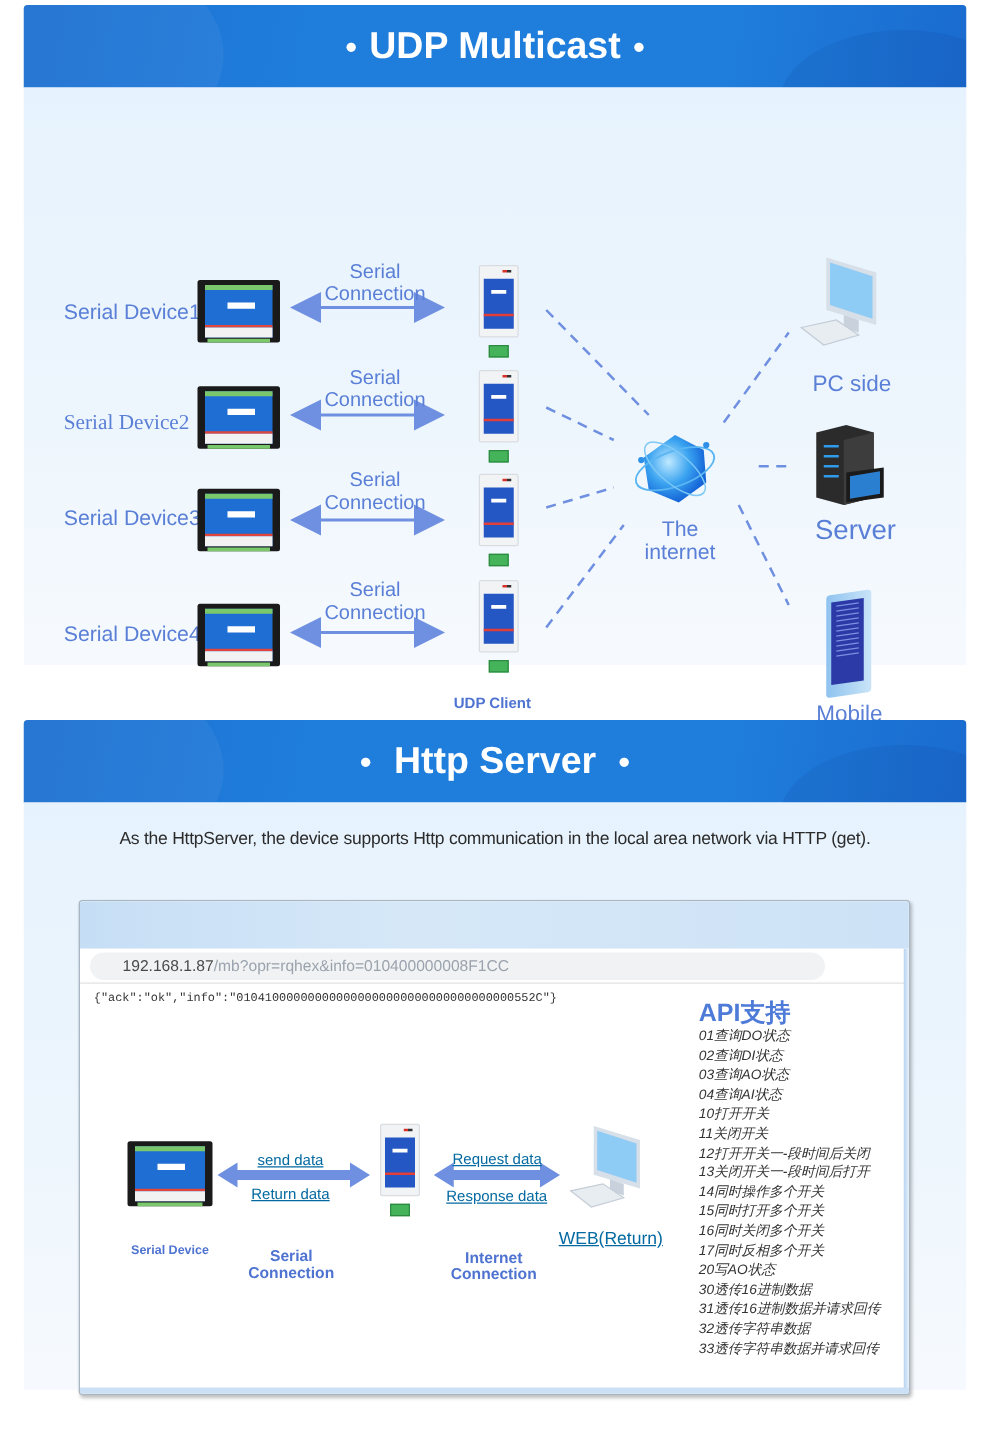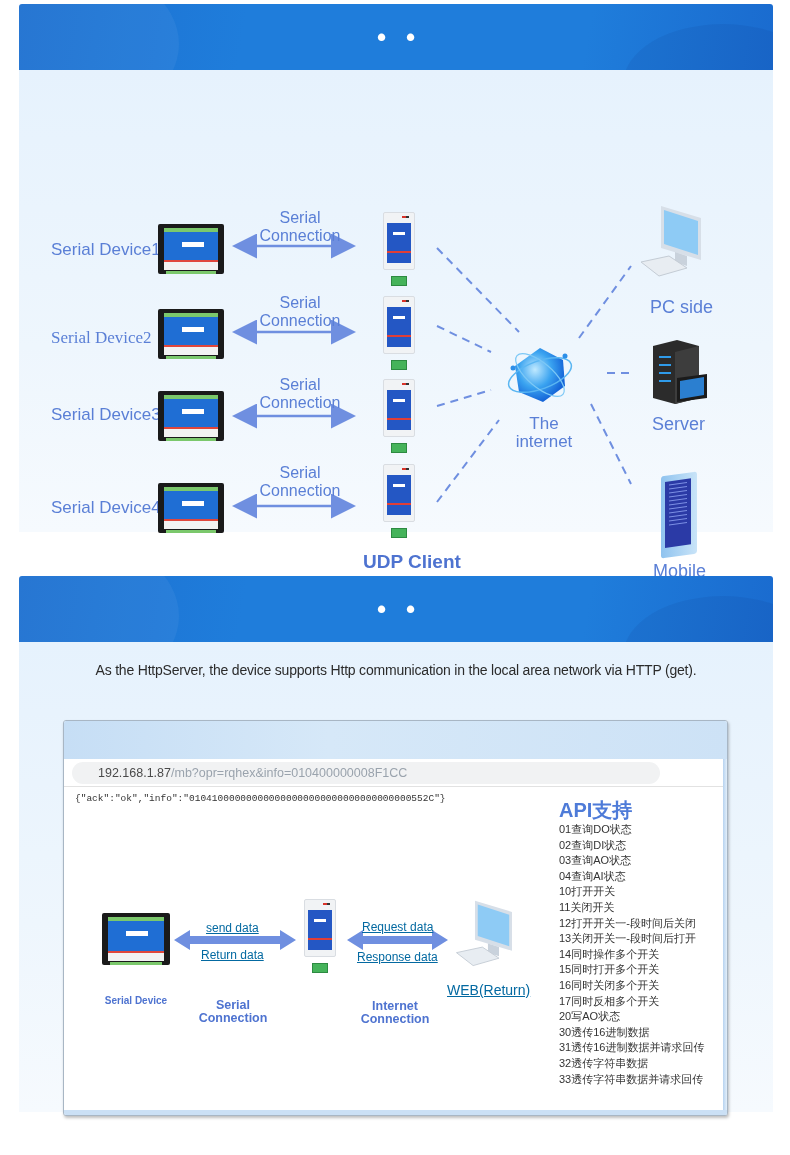--- a/index.html
+++ b/index.html
@@ -43,31 +43,32 @@
   .browser { position: absolute; left: 63px; top: 720px; width: 665px; height: 396px; border: 1px solid #a8b6c4; border-radius: 3px; background: #fff; box-shadow: 1px 2px 3px rgba(0,0,0,0.25); overflow: hidden; }
   .browser .titlebar { height: 38px; background: linear-gradient(90deg, #c6def5, #d6e8f8 40%, #cde2f6); }
   .browser .addrbar { height: 28px; background: #fff; border-bottom: 1px solid #e2e2e2; position: relative; }
   .browser .addr { position: absolute; left: 8px; top: 3px; width: 588px; height: 22px; border-radius: 11px; background: #f1f2f3; font-size: 12.5px; line-height: 22px; padding-left: 26px; color: #4a4a4a; white-space: nowrap; }
   .browser .addr .path { color: #9aa3ad; }
   .browser .resp { position: absolute; left: 11px; top: 72px; font-family: "Liberation Mono", "DejaVu Sans Mono", monospace; font-size: 9.5px; color: #333; white-space: nowrap; }
   .browser .rframe { position: absolute; right: 0; top: 38px; width: 4px; bottom: 0; background: linear-gradient(90deg, #b7d3f0, #e3effa); }
   .browser .bframe { position: absolute; left: 0; right: 0; bottom: 0; height: 5px; background: #cbe0f5; }
   .api-title { position: absolute; left: 495px; top: 76px; font-size: 20px; font-weight: bold; color: #4e7bd8; }
   .api-list { position: absolute; left: 495px; top: 101px; list-style: none; font-size: 11px; color: #333; }
-  .api-list li { height: 15.6px; line-height: 15.6px; white-space: nowrap; }
+  .api-list li { height: 15.6px; line-height: 15.6px; white-space: nowrap; font-style: italic; }
 
   .arrow-label { position: absolute; font-size: 12px; color: #0369a1; white-space: nowrap; text-decoration: underline; }
   .conn-label { position: absolute; font-size: 12.5px; color: #4e73d0; font-weight: bold; text-align: center; line-height: 13px; margin-top: 20px; }
 </style>
 </head>
 <body>
 
 <div class="section" style="top:4px;">
   <div class="banner">
     <span class="bullet">•</span>
+    <span>UDP Multicast</span>
     <span class="bullet">•</span>
   </div>
   <div class="panel" style="height:462px;">
 
     <svg width="754" height="462">
       <defs>
         <marker id="ah" markerWidth="10" markerHeight="10" refX="8" refY="5" orient="auto-start-reverse">
           <path d="M0,0 L10,5 L0,10 z" fill="#6f8fe0"></path>
         </marker>
       </defs>
@@ -181,21 +182,21 @@
         <div class="body">
           <div class="leds"></div>
           <div class="face">
             <div class="lbl"></div>
             <div class="red"></div>
           </div>
         </div>
         <div class="term"></div>
       </div>
 
-    <div class="blue-label" style="left:344px; top:483px; font-size:19px; font-weight:bold; color:#4e73d0;">UDP Client</div>
+    <div class="blue-label" style="left:344px; top:483px; font-size:12px; font-weight:bold; color:#4e73d0;">UDP Client</div>
 
     <svg class="globe" viewBox="0 0 70 66" style="left:486px; top:272px; width:70px; height:66px;">
       <defs>
         <radialGradient id="gg" cx="40%" cy="40%" r="60%">
           <stop offset="0%" stop-color="#bfe9ff"></stop>
           <stop offset="55%" stop-color="#3aa3f0"></stop>
           <stop offset="100%" stop-color="#1565d8"></stop>
         </radialGradient>
       </defs>
       <polygon points="35,6 58,18 60,44 38,60 14,50 10,24" fill="url(#gg)"></polygon>
@@ -220,21 +221,21 @@
     <svg class="server-icon" viewBox="0 0 60 70" style="left:630px; top:270px; width:60px; height:70px;">
       <polygon points="4,6 28,0 50,6 50,58 26,64 4,58" fill="#2b2b2b"></polygon>
       <polygon points="26,12 50,6 50,58 26,64" fill="#3d3d3d"></polygon>
       <rect x="10" y="16" width="12" height="2" fill="#2f9bea"></rect>
       <rect x="10" y="24" width="12" height="2" fill="#2f9bea"></rect>
       <rect x="10" y="32" width="12" height="2" fill="#2f9bea"></rect>
       <rect x="10" y="40" width="12" height="2" fill="#2f9bea"></rect>
       <polygon points="28,38 58,34 58,58 28,62" fill="#1b1b1b"></polygon>
       <polygon points="31,41 55,37 55,55 31,59" fill="#2b7fd0"></polygon>
     </svg>
-    <div class="blue-label" style="left:633px; top:345px; font-size:18px;">Server</div>
+    <div class="blue-label" style="left:633px; top:345px; font-size:22px;">Server</div>
 
     <div class="mobile-icon" style="left:642px; top:404px;">
       <div class="screen">
           <i></i>
           <i></i>
           <i></i>
           <i></i>
           <i></i>
           <i></i>
           <i></i>
@@ -244,20 +245,21 @@
           <i></i>
         </div>
     </div>
     <div class="blue-label" style="left:634px; top:492px; font-size:18px;">Mobile</div>
   </div>
 </div>
 
 <div class="section" style="top:576px;">
   <div class="banner">
     <span class="bullet">•</span>
+    <span style="margin:0 8px;">Http Server</span>
     <span class="bullet">•</span>
   </div>
   <div class="panel" style="height:470px;">
     <div class="subtitle" style="position:absolute; top:20px; left:0; right:0;">As the HttpServer, the device supports Http communication in the local area network via HTTP (get).</div>
   </div>
 </div>
 
 <div class="browser">
   <div class="titlebar"></div>
   <div class="addrbar">

